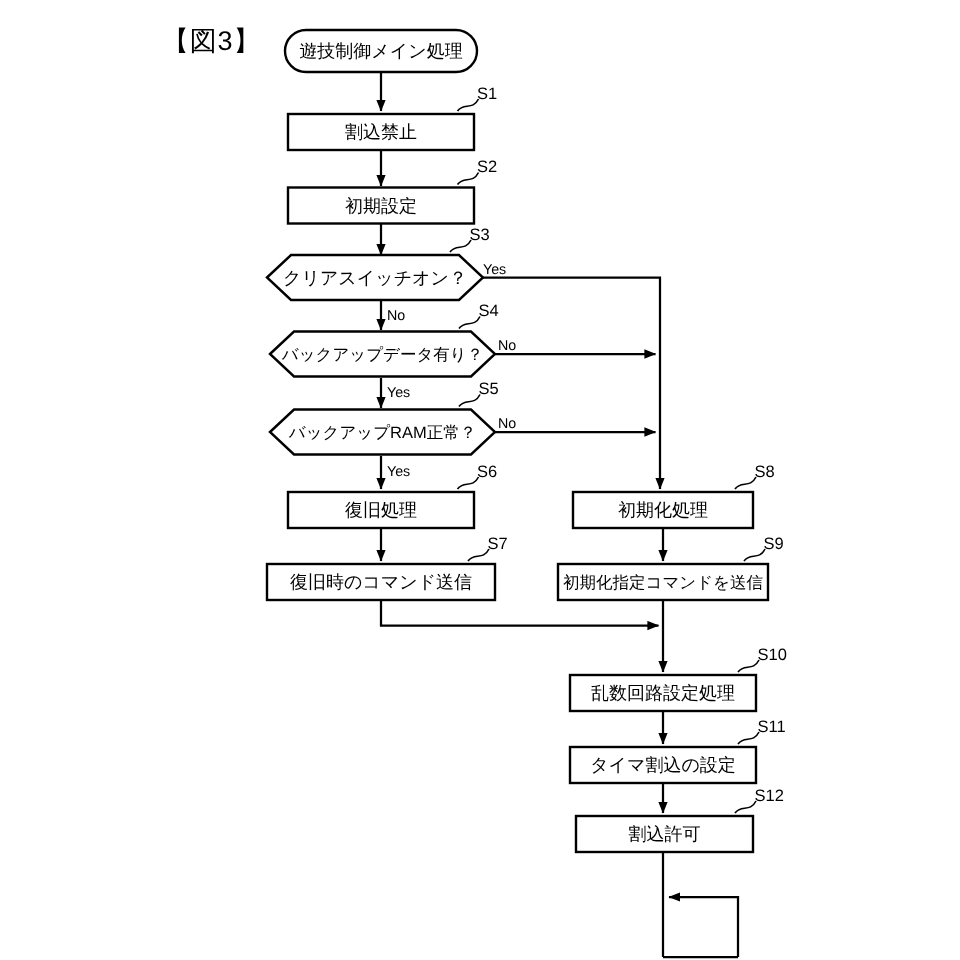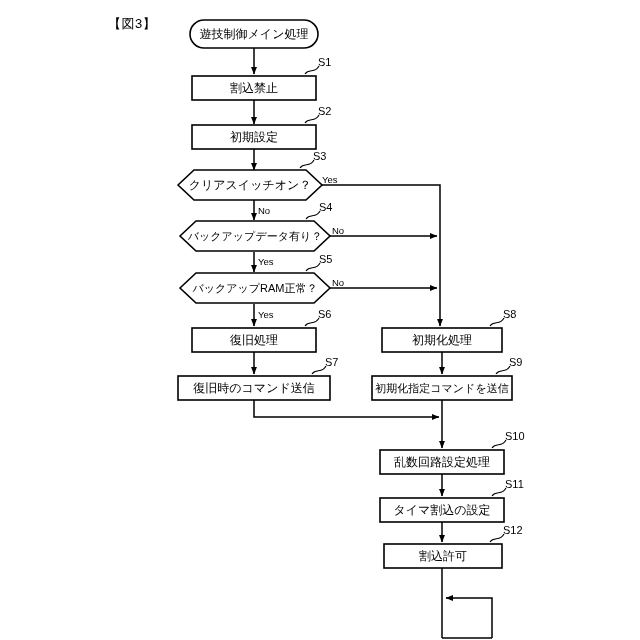--- a/index.html
+++ b/index.html
@@ -24,21 +24,21 @@
     position: absolute;
     left: 0;
     top: 0;
     width: 640px;
     height: 640px;
   }
   .fig-label {
     position: absolute;
     left: 108px;
     top: 15px;
-    font-size: 13px;
+    font-size: 18px;
     letter-spacing: 0.5px;
     white-space: nowrap;
   }
   .node-text {
     font-family: "Liberation Sans", "DejaVu Sans", sans-serif;
     font-size: 12px;
     text-anchor: middle;
     dominant-baseline: middle;
     fill: #000000;
   }

